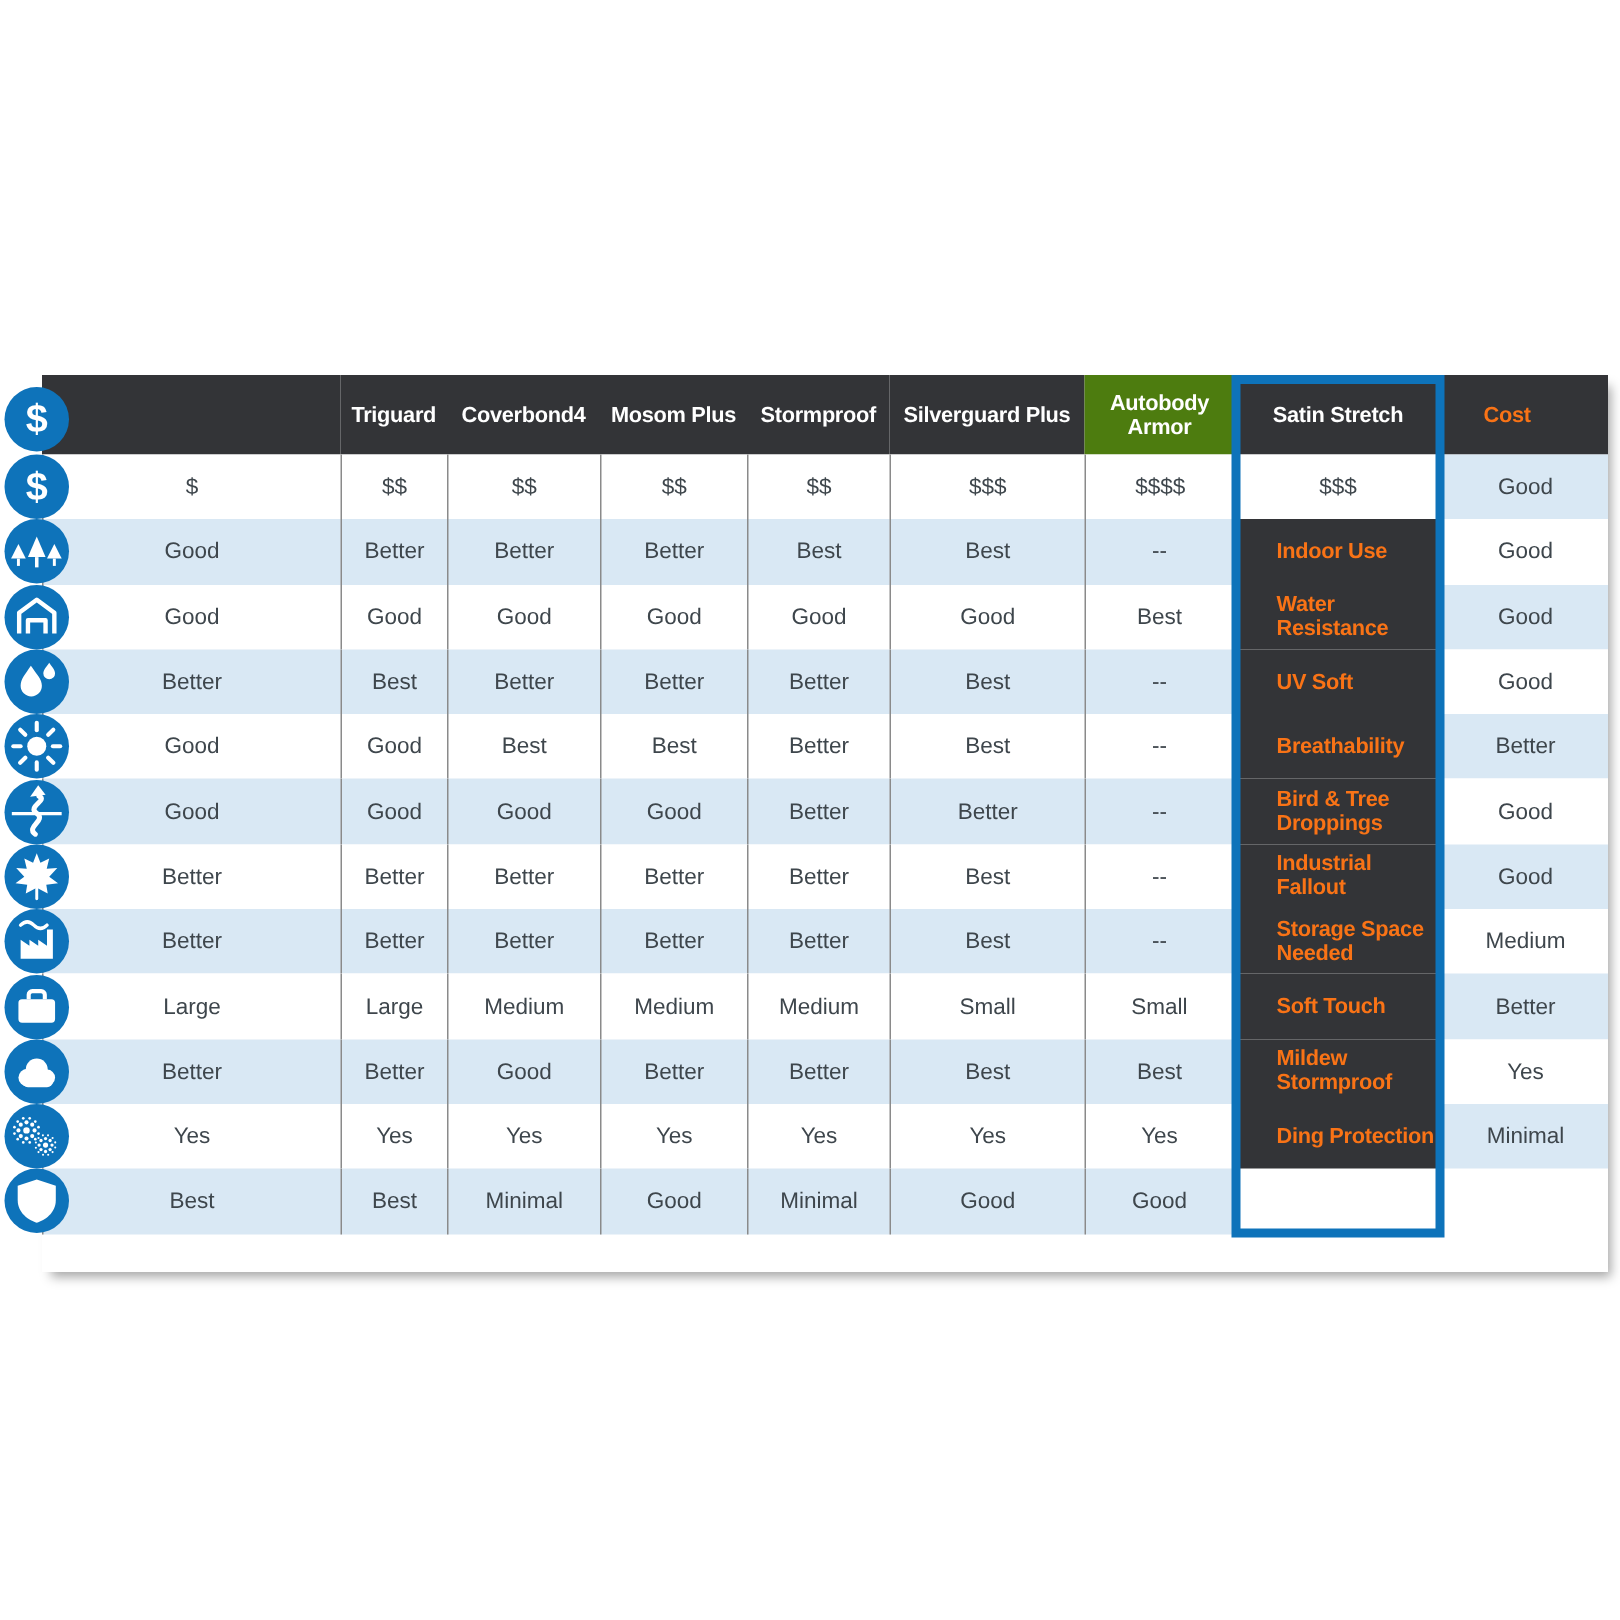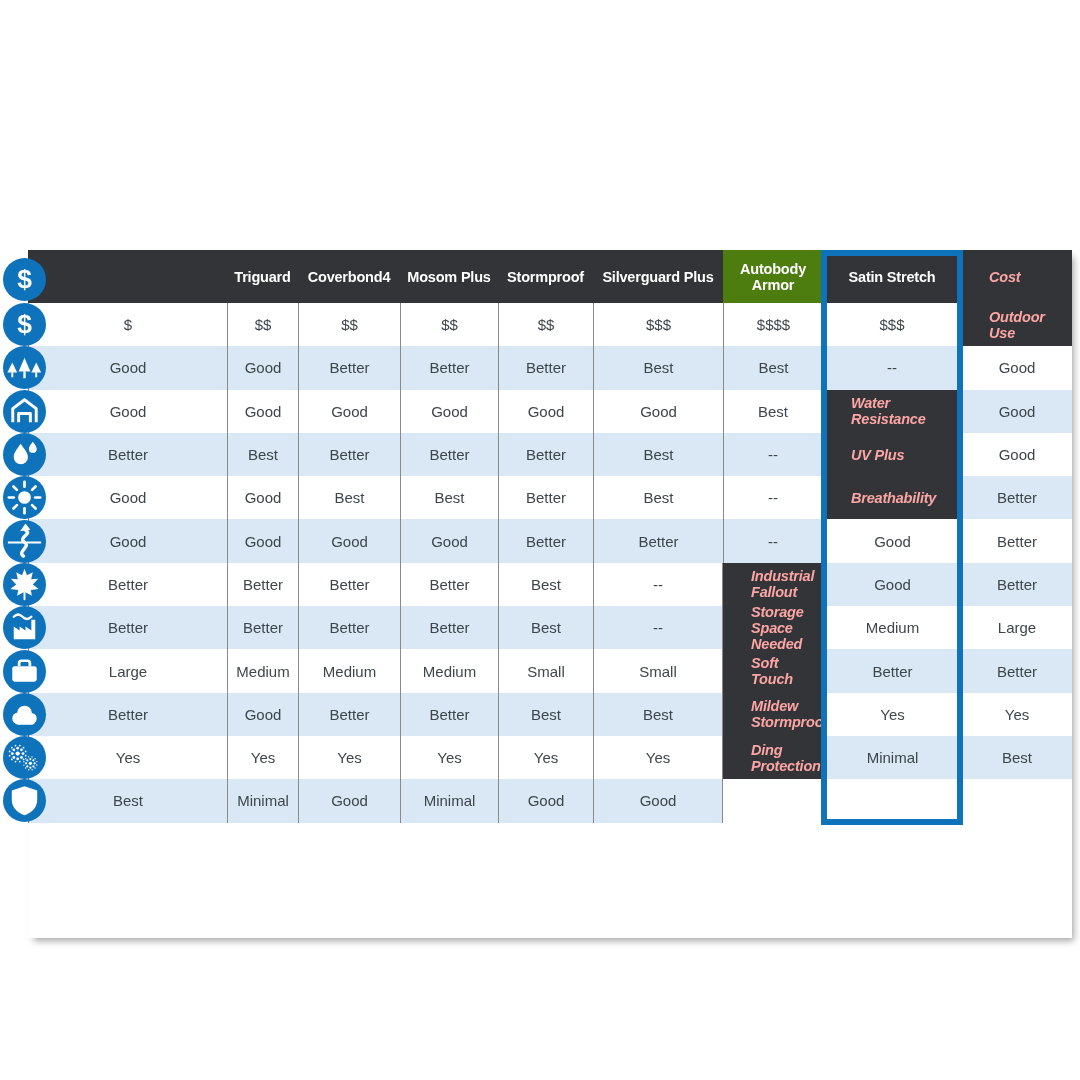--- a/index.html
+++ b/index.html
@@ -4,99 +4,100 @@
 <style>
   html,body{margin:0;padding:0;background:#ffffff;}
   .canvas{position:relative;width:1080px;height:1080px;background:#ffffff;overflow:hidden;
           font-family:"Liberation Sans",sans-serif;}
   .table-grid{position:absolute;display:grid;box-shadow:4px 5px 7px -2px rgba(0,0,0,0.35);}
   .corner{background:#333437;}
   .hcell{background:#333437;color:#ffffff;font-weight:bold;font-size:14.5px;
          display:flex;align-items:center;justify-content:center;text-align:center;
          letter-spacing:-0.2px;}
   .hcell.hl{background:#4d7c0f;}
-  .lcell{background:#333437;color:#fca5a5;font-weight:bold;font-size:14.5px;
+  .lcell{background:#333437;color:#f97316;font-weight:bold;font-size:14.5px;
          display:flex;align-items:center;padding-left:28px;letter-spacing:-0.2px;
-         box-sizing:border-box;font-style:italic;}
+         box-sizing:border-box;}
   .cell{background:#ffffff;color:#3e464c;font-size:15px;display:flex;align-items:center;
         justify-content:center;border-left:1.5px solid #8a8a8a;box-sizing:border-box;}
   .cell.alt{background:#d9e8f4;}
   .cell.last{border-right:1.5px solid #8a8a8a;}
   .highlight-box{position:absolute;border:6px solid #0e73ba;box-sizing:border-box;
                  pointer-events:none;background:transparent;}
   .circle{position:absolute;width:43px;height:43px;border-radius:50%;background:#0e73ba;
           display:flex;align-items:center;justify-content:center;}
   .circle svg{display:block;}
 </style>
 </head>
 <body>
 
 <div class="canvas">
-  <div id="grid" class="table-grid" style="left: 28px; top: 250px; width: 1044px; height: 688px; grid-template-columns: 199px 71px 102px 98px 95px 130px 100px 138px 111px; grid-template-rows: 53px 43.3px 43.3px 43.3px 43.3px 43.3px 43.3px 43.3px 43.3px 43.3px 43.3px 43.3px 43.3px;">
+  <div id="grid" class="table-grid" style="left: 28px; top: 250px; width: 1044px; height: 598px; grid-template-columns: 199px 71px 102px 98px 95px 130px 100px 138px 111px; grid-template-rows: 53px 43.3px 43.3px 43.3px 43.3px 43.3px 43.3px 43.3px 43.3px 43.3px 43.3px 43.3px 43.3px;">
       <div class="corner"></div>
       <div class="hcell">Triguard</div>
       <div class="hcell">Coverbond4</div>
       <div class="hcell">Mosom Plus</div>
       <div class="hcell">Stormproof</div>
       <div class="hcell">Silverguard Plus</div>
       <div class="hcell hl">Autobody Armor</div>
       <div class="hcell">Satin Stretch</div>
       <div class="lcell">Cost</div>
       <div class="cell">$</div>
       <div class="cell">$$</div>
       <div class="cell">$$</div>
       <div class="cell">$$</div>
       <div class="cell">$$</div>
       <div class="cell">$$$</div>
       <div class="cell">$$$$</div>
       <div class="cell last">$$$</div>
-      <div class="lcell">Outdoor Use</div>
-      <div class="cell alt">Good</div>
-      <div class="cell alt">Good</div>
-      <div class="cell alt">Better</div>
-      <div class="cell alt">Better</div>
-      <div class="cell alt">Better</div>
-      <div class="cell alt">Best</div>
-      <div class="cell alt">Best</div>
-      <div class="cell alt last">--</div>
+      <div class="cell alt">Good</div>
+      <div class="cell alt">Good</div>
+      <div class="cell alt">Better</div>
+      <div class="cell alt">Better</div>
+      <div class="cell alt">Better</div>
+      <div class="cell alt">Best</div>
+      <div class="cell alt">Best</div>
+      <div class="cell alt last">--</div>
+      <div class="lcell">Indoor Use</div>
       <div class="cell">Good</div>
       <div class="cell">Good</div>
       <div class="cell">Good</div>
       <div class="cell">Good</div>
       <div class="cell">Good</div>
       <div class="cell">Good</div>
       <div class="cell">Good</div>
       <div class="cell last">Best</div>
       <div class="lcell">Water Resistance</div>
       <div class="cell alt">Good</div>
       <div class="cell alt">Better</div>
       <div class="cell alt">Best</div>
       <div class="cell alt">Better</div>
       <div class="cell alt">Better</div>
       <div class="cell alt">Better</div>
       <div class="cell alt">Best</div>
       <div class="cell alt last">--</div>
-      <div class="lcell">UV Plus</div>
+      <div class="lcell">UV Soft</div>
       <div class="cell">Good</div>
       <div class="cell">Good</div>
       <div class="cell">Good</div>
       <div class="cell">Best</div>
       <div class="cell">Best</div>
       <div class="cell">Better</div>
       <div class="cell">Best</div>
       <div class="cell last">--</div>
       <div class="lcell">Breathability</div>
       <div class="cell alt">Better</div>
       <div class="cell alt">Good</div>
       <div class="cell alt">Good</div>
       <div class="cell alt">Good</div>
       <div class="cell alt">Good</div>
       <div class="cell alt">Better</div>
       <div class="cell alt">Better</div>
       <div class="cell alt last">--</div>
+      <div class="lcell">Bird &amp; Tree Droppings</div>
       <div class="cell">Good</div>
       <div class="cell">Better</div>
       <div class="cell">Better</div>
       <div class="cell">Better</div>
       <div class="cell">Better</div>
       <div class="cell">Better</div>
       <div class="cell">Best</div>
       <div class="cell last">--</div>
       <div class="lcell">Industrial Fallout</div>
       <div class="cell alt">Good</div>

